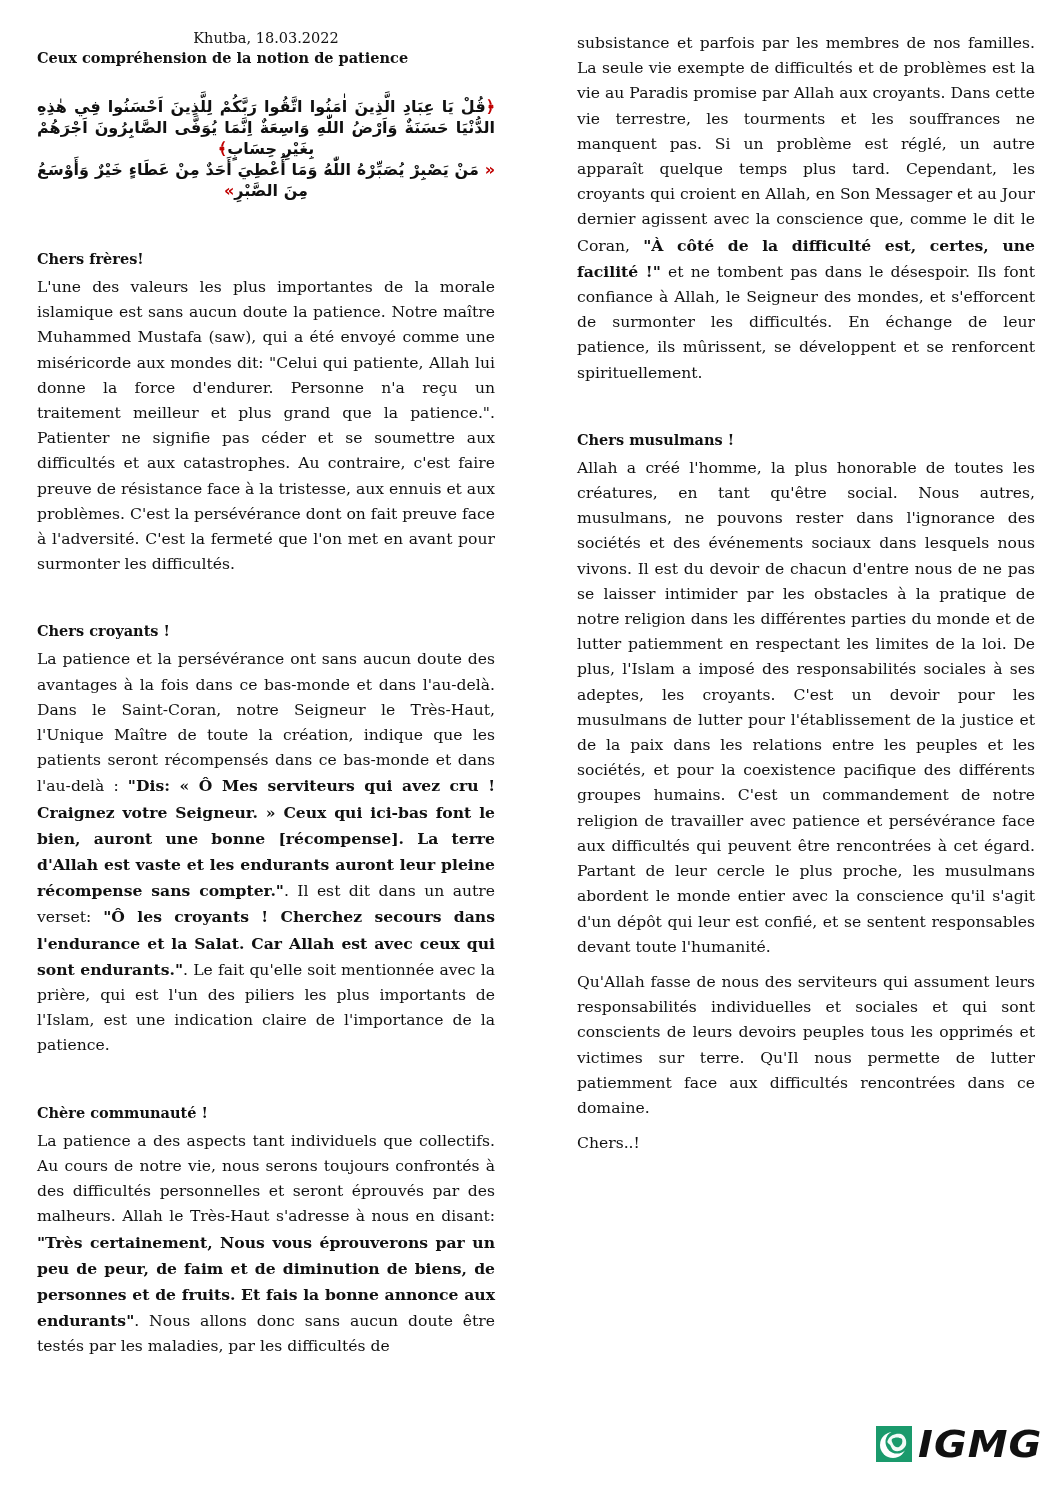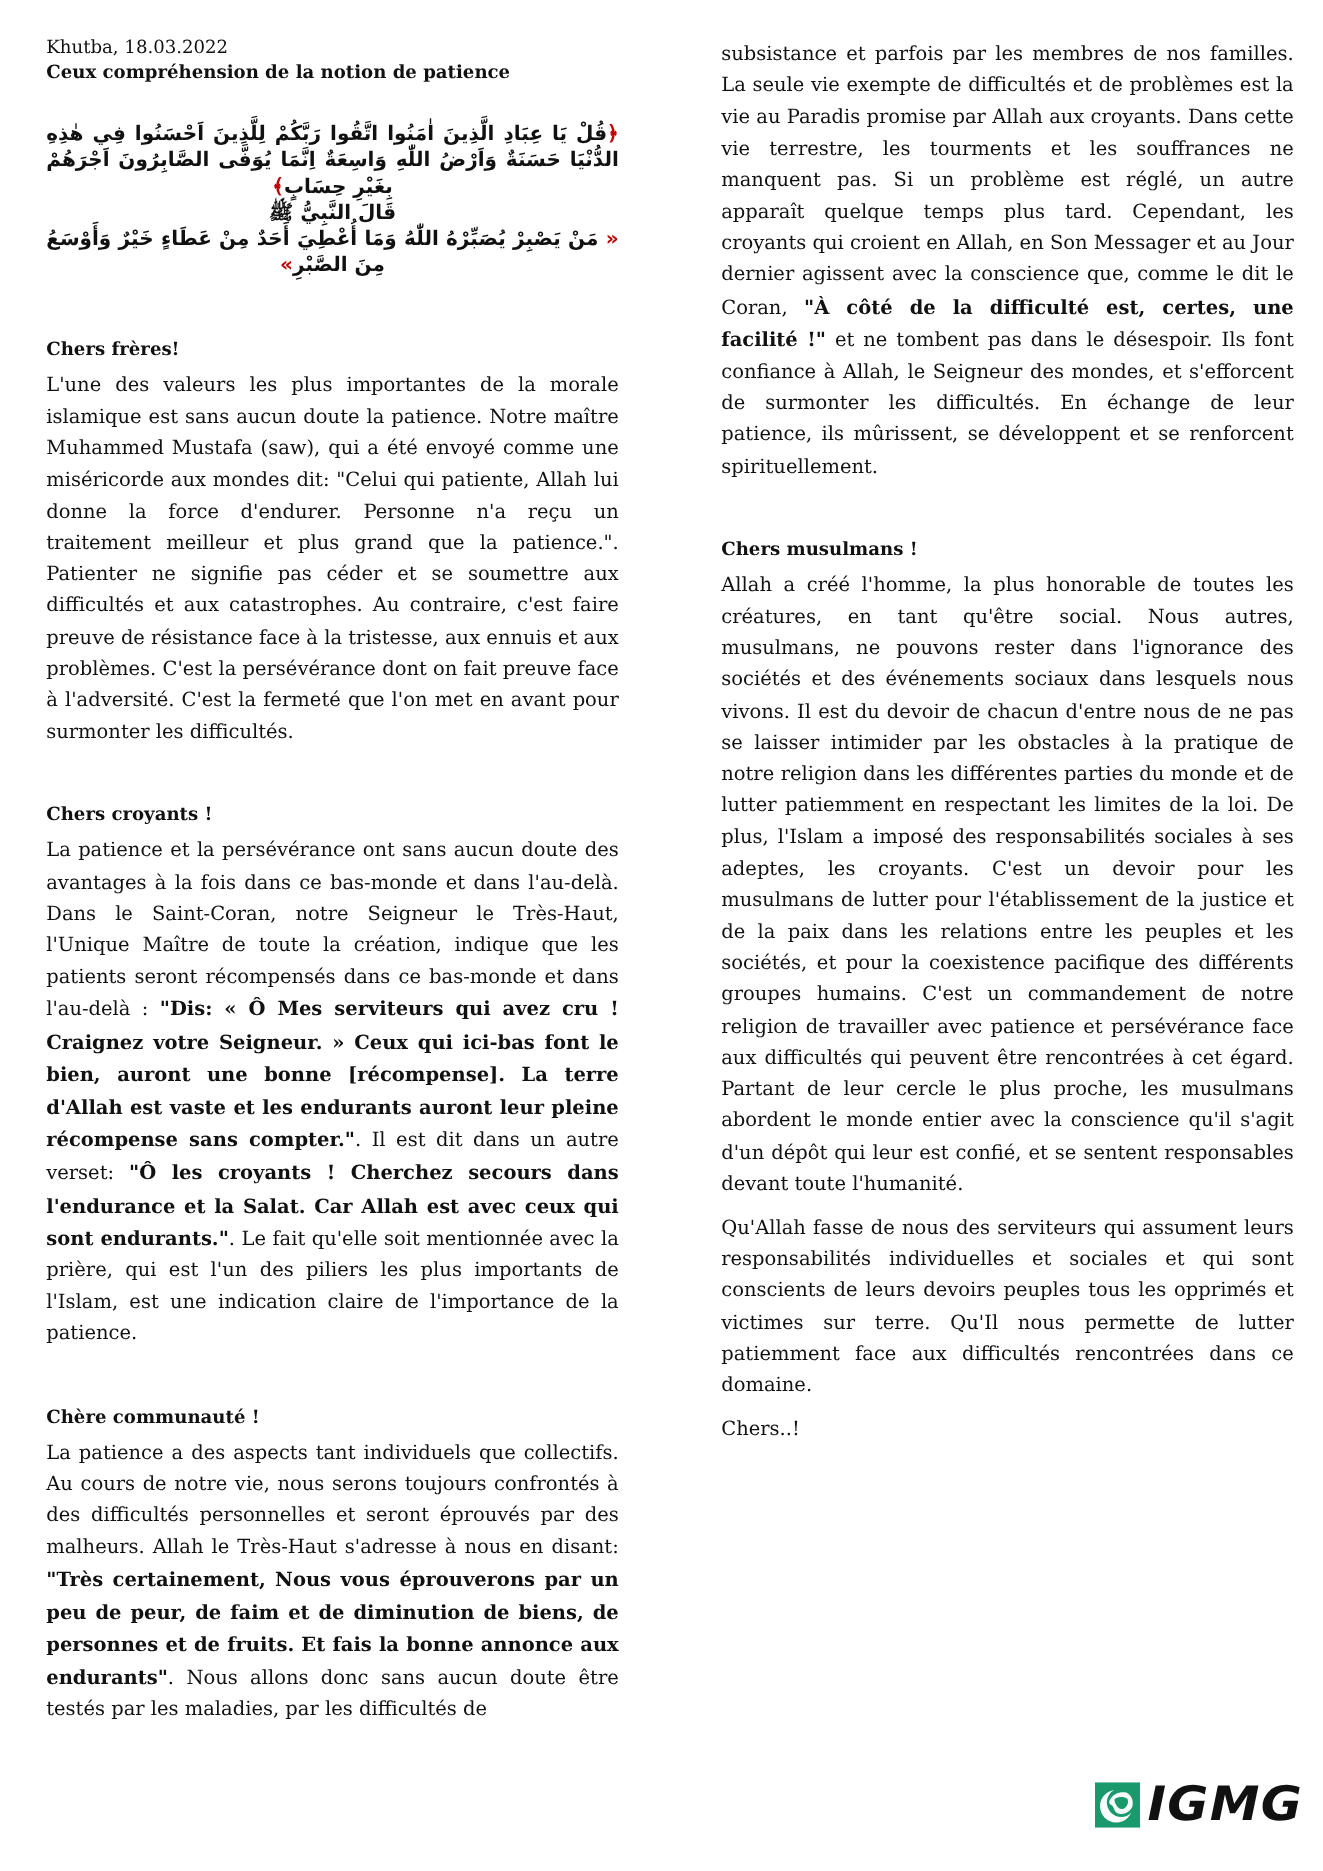--- a/index.html
+++ b/index.html
@@ -26,20 +26,21 @@
       top: 28px;
       width: 458px;
     }
     .col-left { left: 37px; }
     .col-right { left: 564px; top: 31px; margin-left: 13px; }
 
     .date-line {
       font-size: 14.5px;
       line-height: 20px;
       margin: 0;
+      text-align: center;
     }
     .doc-title {
       font-size: 14.5px;
       line-height: 20px;
       font-weight: bold;
       margin: 0 0 28px 0;
     }
     .arabic-block {
       direction: rtl;
       text-align: center;
@@ -107,21 +108,20 @@
 <div class="page">
 
   <div class="col col-left">
     <p class="date-line">Khutba, 18.03.2022</p>
     <p class="doc-title">Ceux compréhension de la notion de patience</p>
 
     <div class="arabic-block">
       <div class="verse">
         <span class="red">﴿</span><span>قُلْ يَا عِبَادِ الَّذِينَ اٰمَنُوا اتَّقُوا رَبَّكُمْ لِلَّذِينَ اَحْسَنُوا فِي هٰذِهِ الدُّنْيَا حَسَنَةٌ وَاَرْضُ اللّٰهِ وَاسِعَةٌ اِنَّمَا يُوَفَّى الصَّابِرُونَ اَجْرَهُمْ بِغَيْرِ حِسَابٍ</span><span class="red">﴾</span>
       </div>
-      <div>قَالَ النَّبِيُّ ﷺ</div>
       <div class="hadith">
         <span class="red">«</span>
         <span>مَنْ يَصْبِرْ يُصَبِّرْهُ اللّٰهُ وَمَا أُعْطِيَ أَحَدٌ مِنْ عَطَاءٍ خَيْرٌ وَأَوْسَعُ مِنَ الصَّبْرِ</span><span class="red">»</span>
       </div>
     </div>
 
     <p class="heading">Chers frères!</p>
     <p class="para">L'une des valeurs les plus importantes de la morale islamique est sans aucun doute la patience. Notre maître Muhammed Mustafa (saw), qui a été envoyé comme une miséricorde aux mondes dit: "Celui qui patiente, Allah lui donne la force d'endurer. Personne n'a reçu un traitement meilleur et plus grand que la patience.". Patienter ne signifie pas céder et se soumettre aux difficultés et aux catastrophes. Au contraire, c'est faire preuve de résistance face à la tristesse, aux ennuis et aux problèmes. C'est la persévérance dont on fait preuve face à l'adversité. C'est la fermeté que l'on met en avant pour surmonter les difficultés.</p>
     <div class="gap-section"></div>
 

